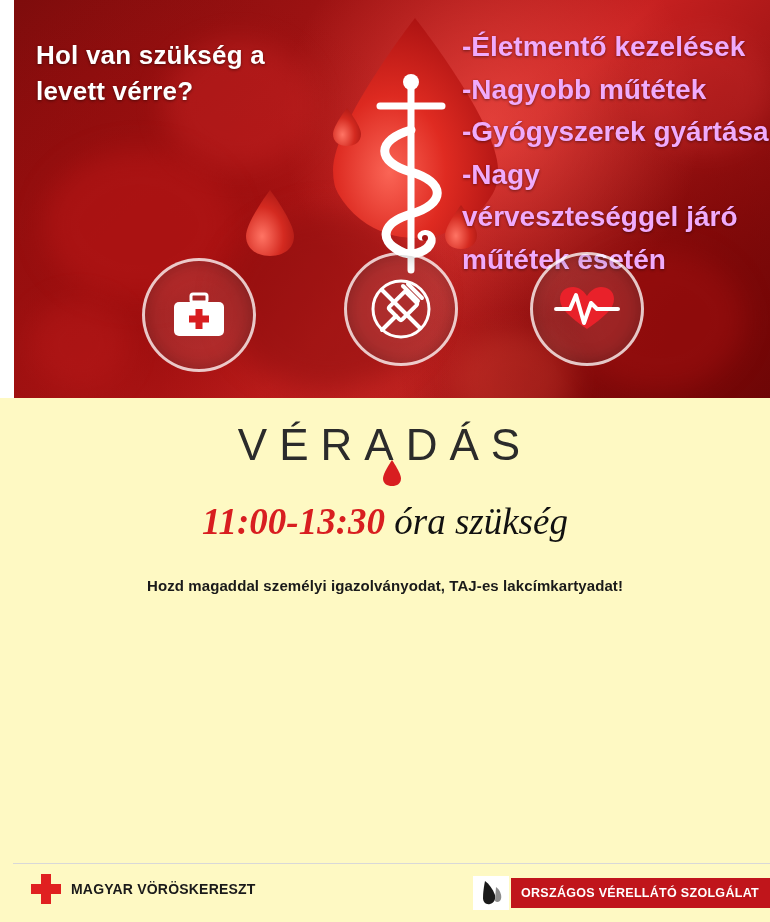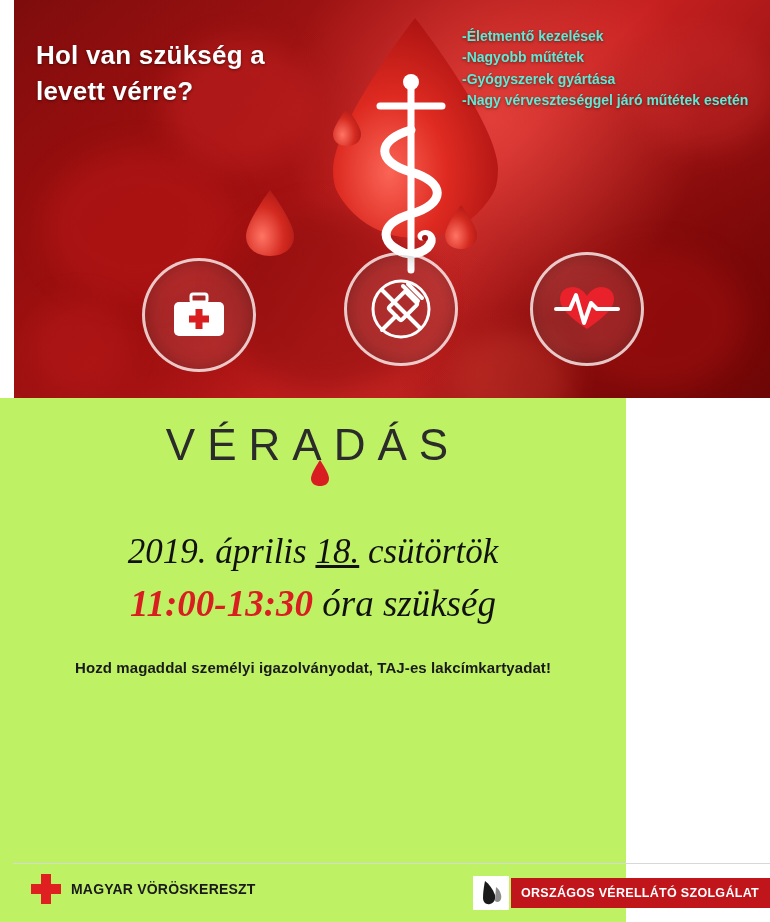--- a/index.html
+++ b/index.html
@@ -59,22 +59,22 @@
     line-height: 1.38;
     letter-spacing: 0.2px;
     text-shadow: 0 1px 3px rgba(0,0,0,.45);
   }
 
   .hero-list {
     position: absolute;
     right: 22px;
     top: 26px;
     width: 300px;
-    color: #5eead4;
-    font-size: 14px;
+    color: #f0abfc;
+    font-size: 28px;
     font-weight: bold;
     line-height: 1.52;
     text-shadow: 0 1px 3px rgba(0,0,0,.45);
     text-align: left;
   }
   .hero-list div { white-space: nowrap; }
   .hero-list div.wrap { white-space: normal; }
 
   
   .drop-wrap {
@@ -129,23 +129,23 @@
   }
   .ic1 { left: 128px; top: 258px; }
   .ic2 { left: 330px; top: 252px; }
   .ic3 { left: 516px; top: 252px; }
 
   
   .lower {
     position: absolute;
     top: 398px;
     left: 0;
-    width: 626px;
+    width: 770px;
     height: 524px;
-    background: #bef264;
+    background: #fef9c3;
   }
 
   .logo {
     margin-top: 22px;
     text-align: center;
     position: relative;
     height: 70px;
   }
   .logo-text {
     font-family: "Liberation Sans", sans-serif;
@@ -332,23 +332,20 @@
 </div>
 
 <div class="lower">
 
   <div class="logo">
     <span class="logo-text">VÉRADÁS</span>
     <span class="logo-drop"></span>
   </div>
 
 
-  <div class="date">
-    <span>2019. április </span><span class="u">18.</span><span> csütörtök</span>
-  </div>
 
   <div class="time">
     <span class="red">11:00-13:30</span><span> óra szükség</span>
   </div>
 
   <div class="bring">Hozd magaddal személyi igazolványodat, TAJ-es lakcímkartyadat!</div>
 
   <div class="footer">
     <div class="footer-left">
       <div class="redcross"></div>

